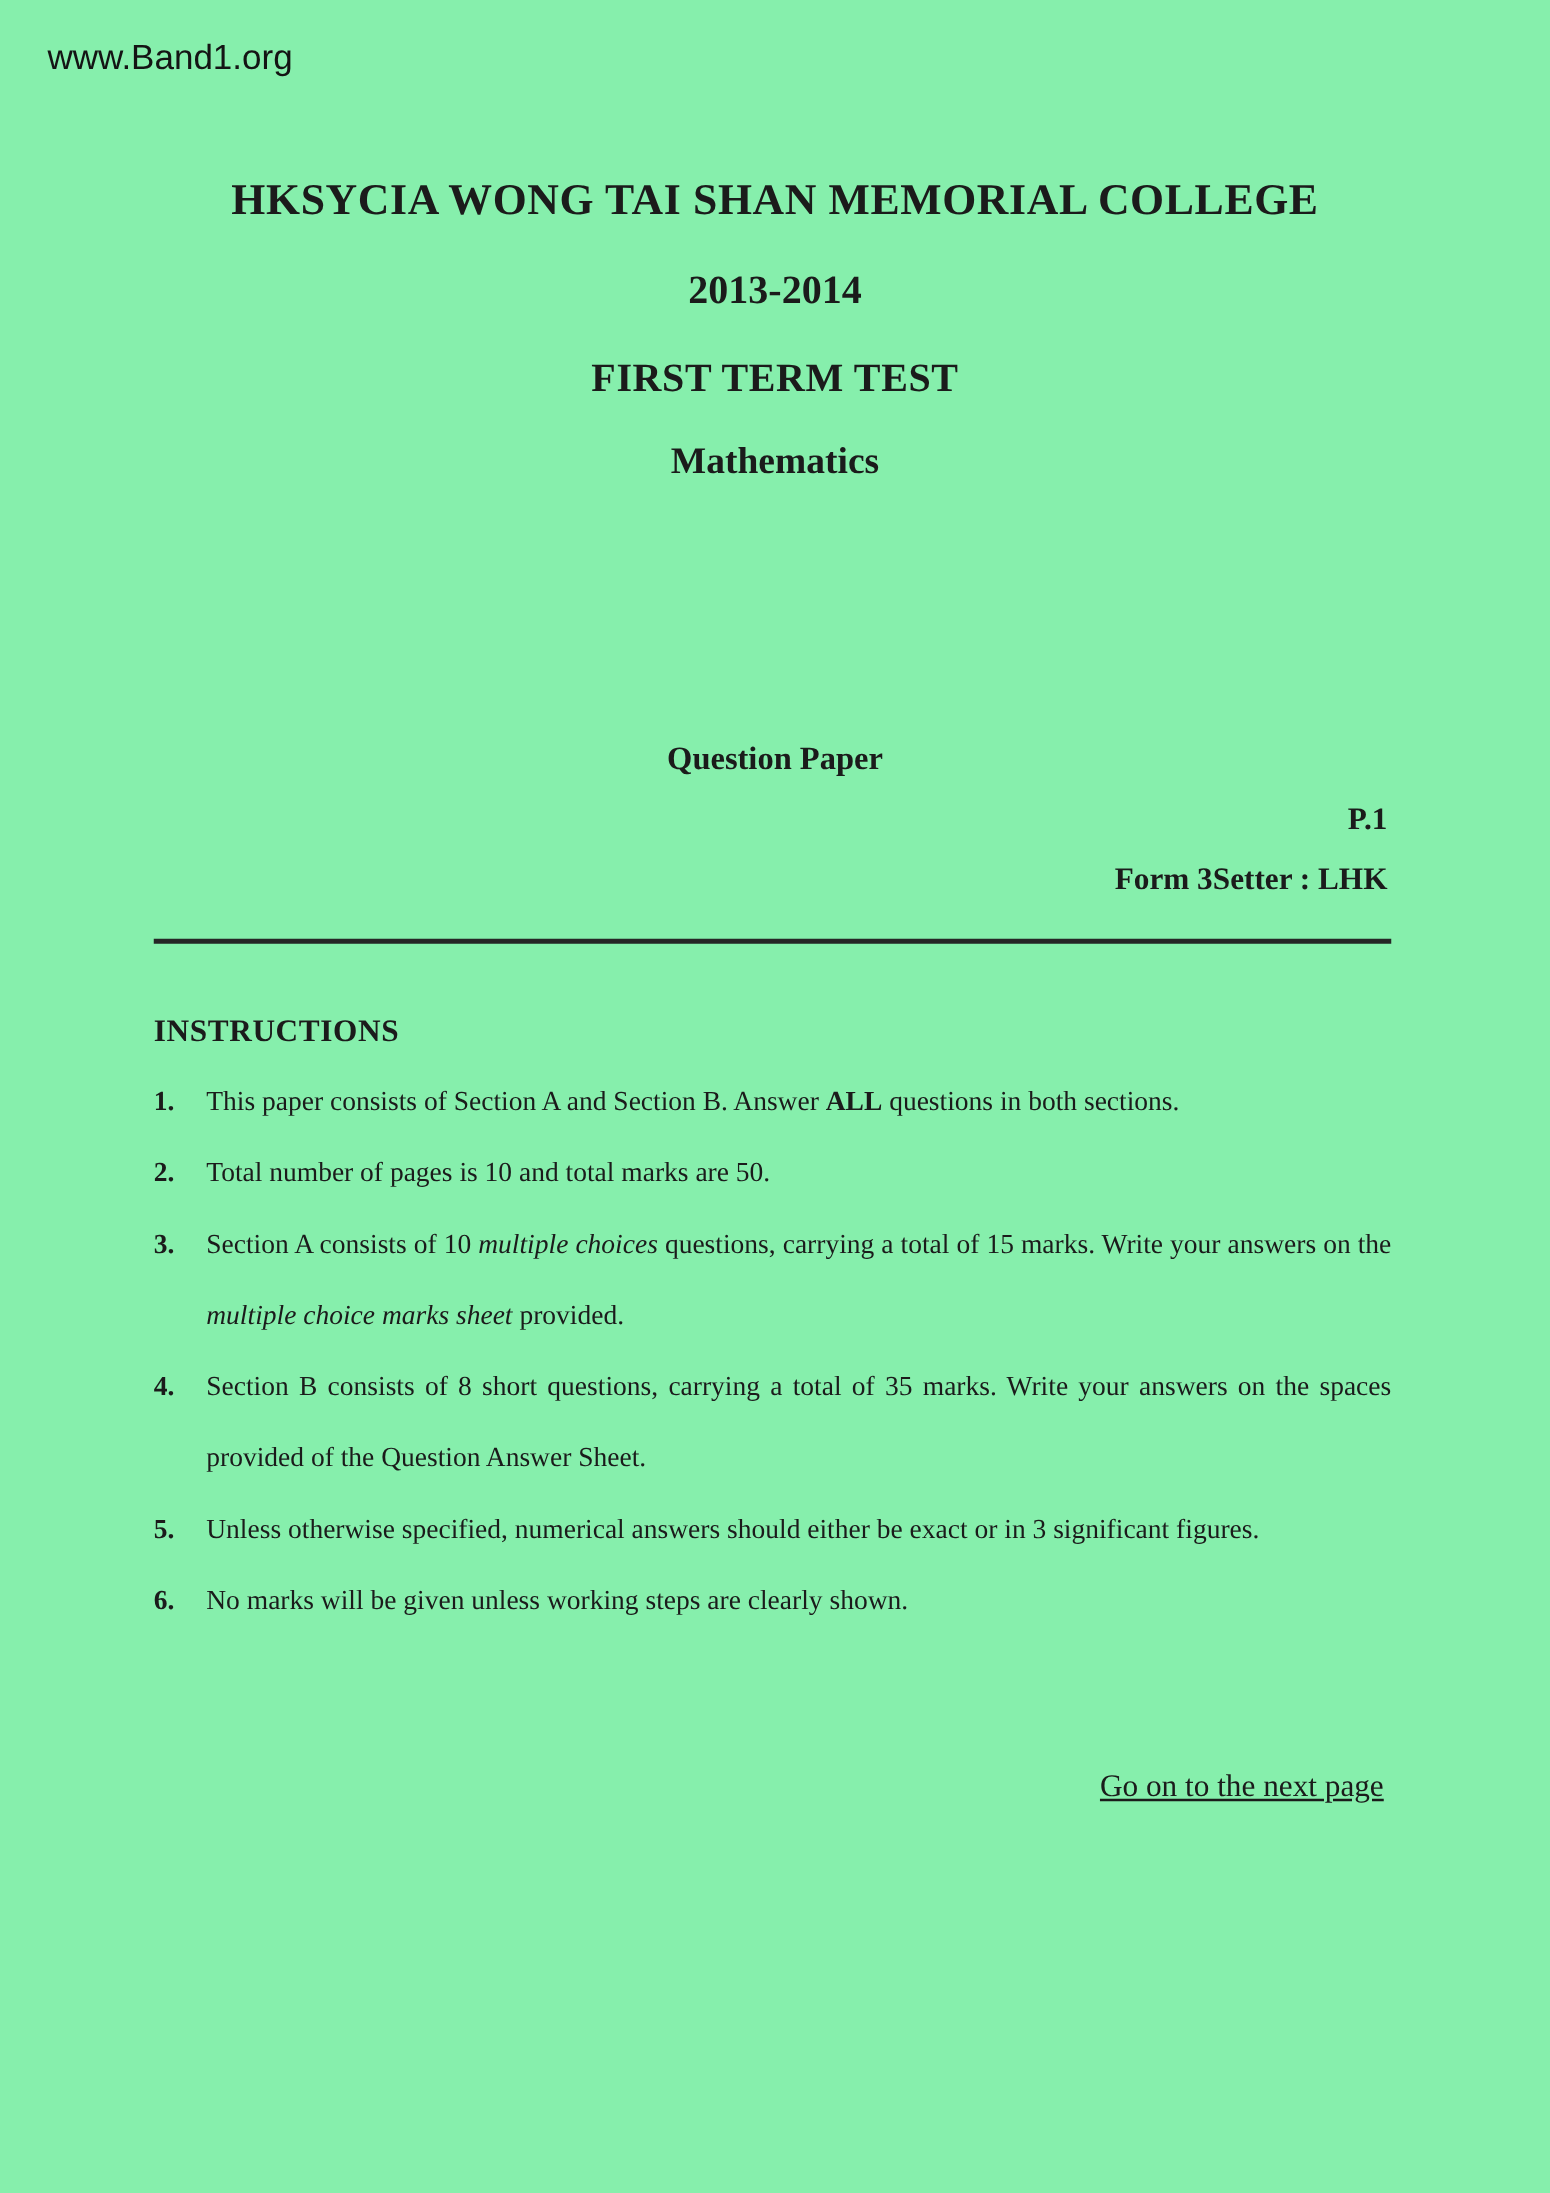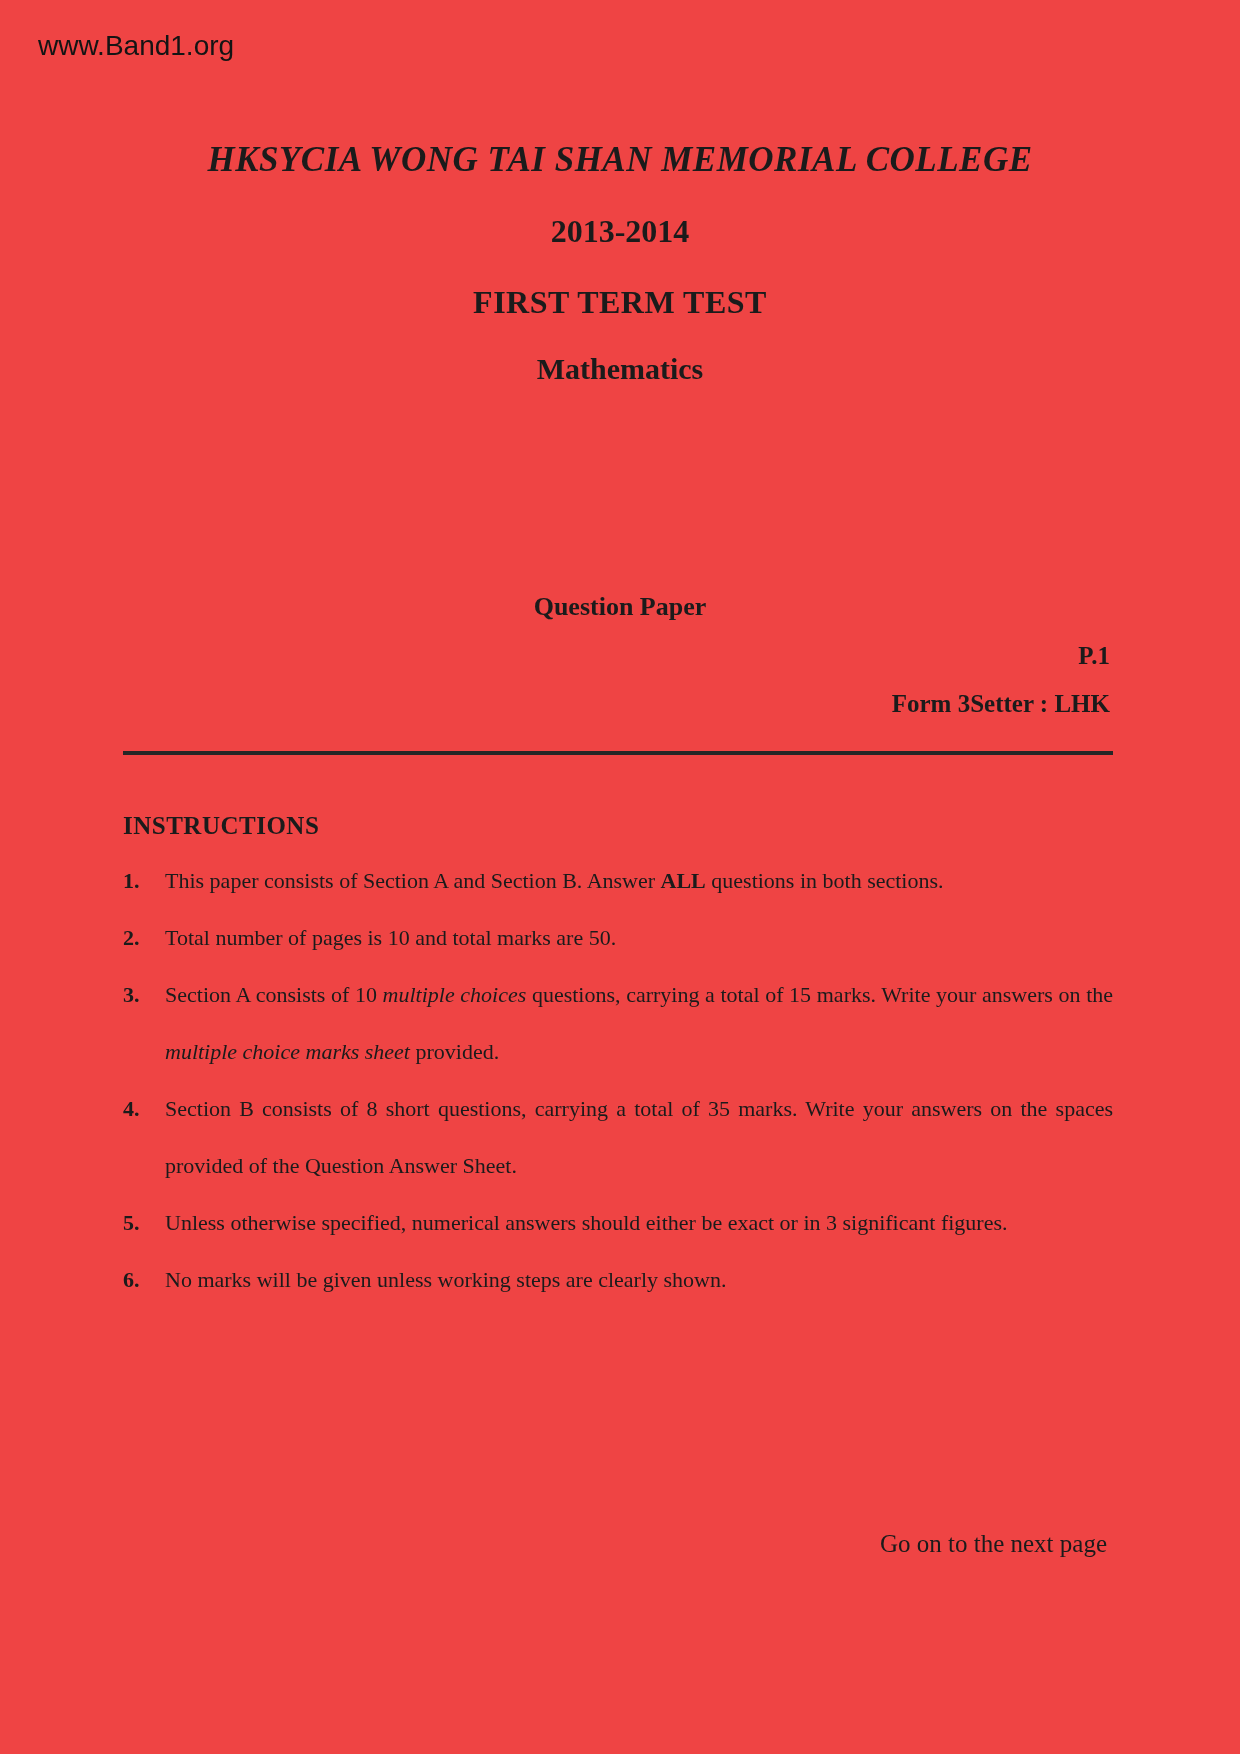--- a/index.html
+++ b/index.html
@@ -1,38 +1,38 @@
 <!DOCTYPE html>
 <html><head>
 <meta charset="utf-8">
 <style>
   html, body { margin: 0; padding: 0; background: #ffffff; }
   .page {
     position: relative;
     width: 1240px;
     height: 1754px;
-    background: #ef4444;
+    background: #86efac;
     color: #1b1b1b;
     font-family: "Liberation Serif", serif;
     overflow: hidden;
   }
   .site-url {
     position: absolute;
     top: 30px; left: 38px;
     font-family: "Liberation Sans", sans-serif;
     font-size: 28px;
     color: #141414;
   }
   .center-line {
     position: absolute;
     left: 0; right: 0;
     text-align: center;
     font-weight: bold;
   }
-  .school-name   { top: 140px; font-size: 35px; letter-spacing: 0.5px; font-style: italic; }
+  .school-name   { top: 140px; font-size: 35px; letter-spacing: 0.5px; }
   .school-year   { top: 213px; font-size: 32px; }
   .exam-name     { top: 284px; font-size: 32px; letter-spacing: 0.5px; }
   .subject-name  { top: 352px; font-size: 30px; }
   .time-allowed  { top: 518px; font-size: 31px; }
   .paper-type    { top: 592px; font-size: 26px; }
   .page-number {
     position: absolute;
     top: 642px; right: 130px;
     font-weight: bold;
     font-size: 25px;
@@ -77,22 +77,23 @@
   .instruction-text {
     flex: 1 1 auto;
     margin: 0;
     line-height: 57px;
     text-align: justify;
   }
   .instruction-text .seg-bold { font-weight: bold; }
   .instruction-text .seg-italic { font-style: italic; }
   .footer-note {
     position: absolute;
-    top: 1530px; right: 133px;
+    top: 1416px; right: 133px;
     font-size: 25px;
+    text-decoration: underline;
   }
 </style>
 </head>
 <body>
 
 <div class="page">
 
   <div class="site-url">www.Band1.org</div>
 
   <div class="center-line school-name">HKSYCIA WONG TAI SHAN MEMORIAL COLLEGE</div>

